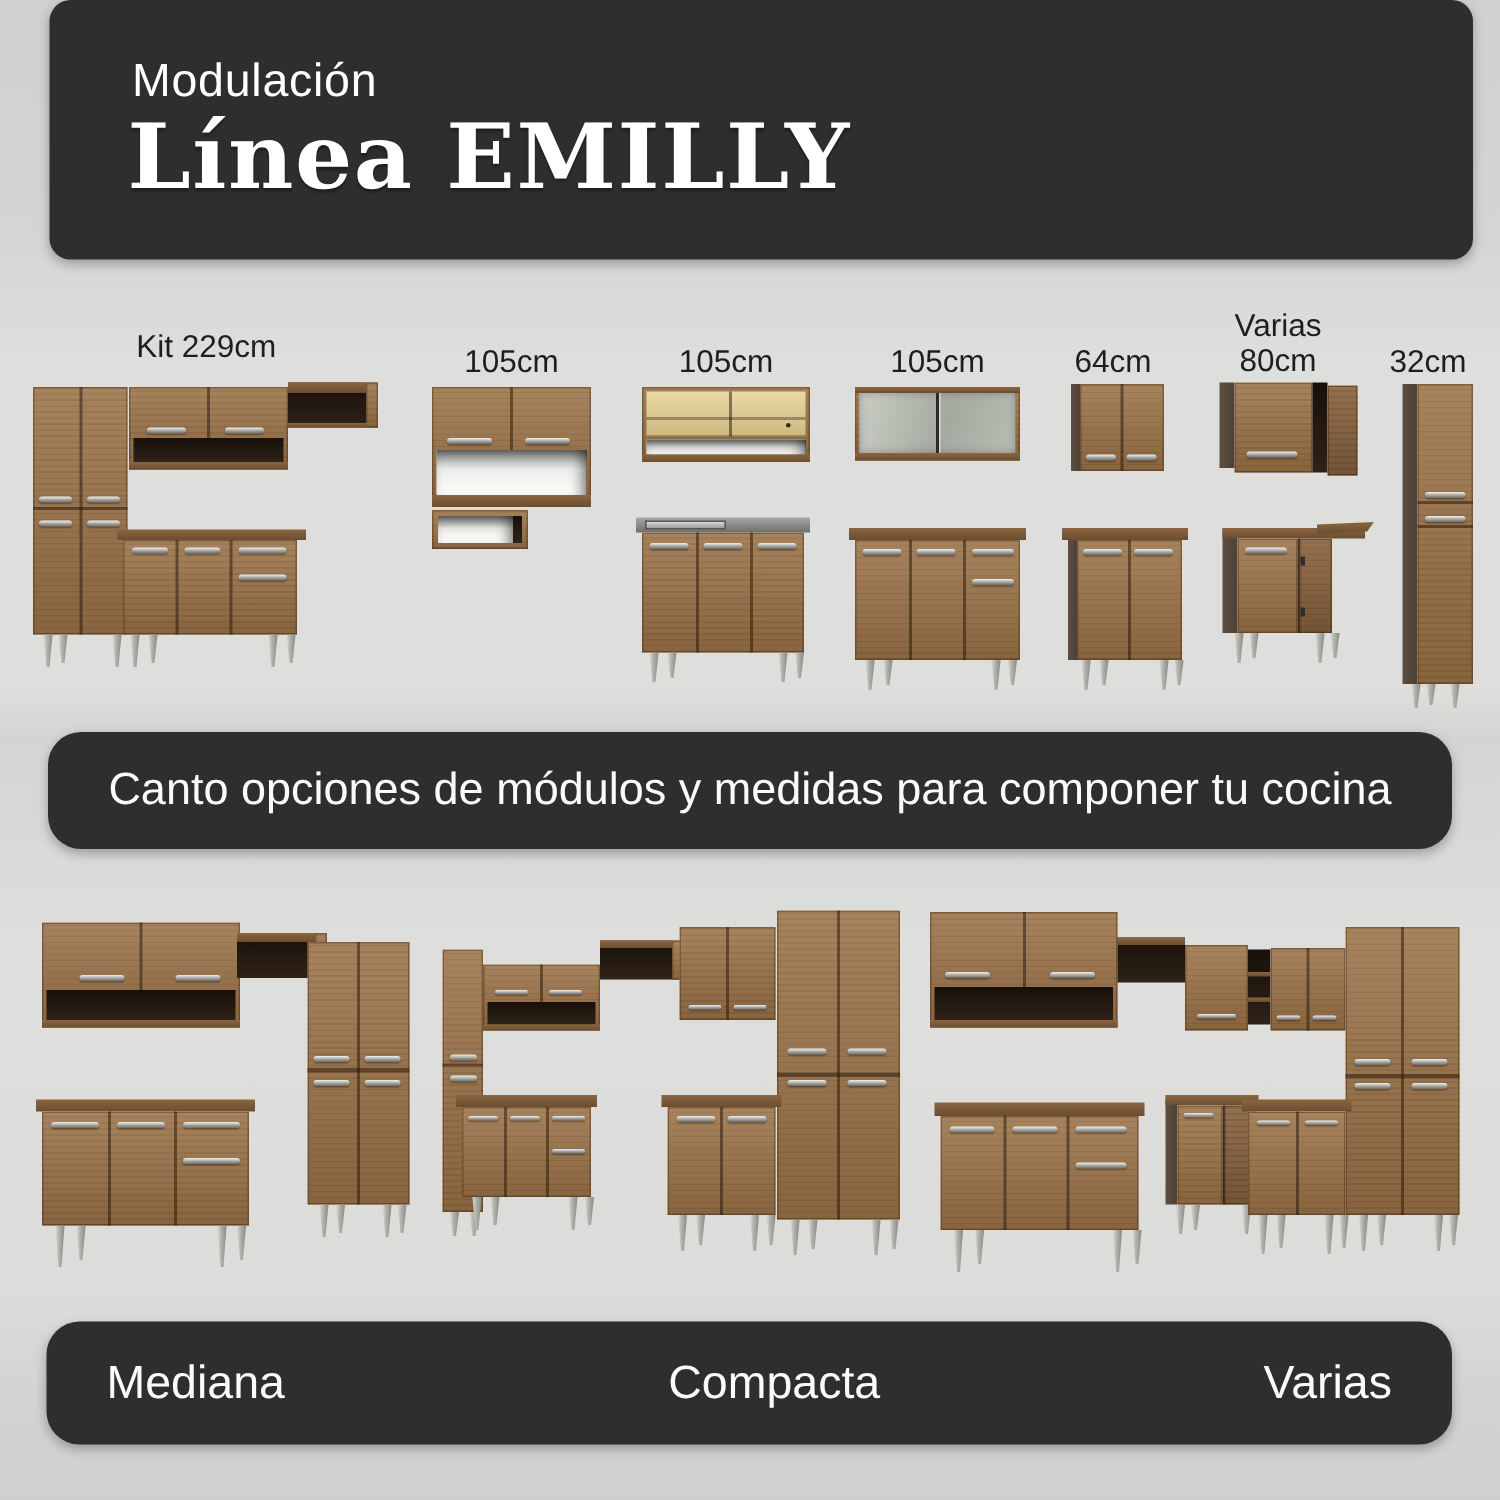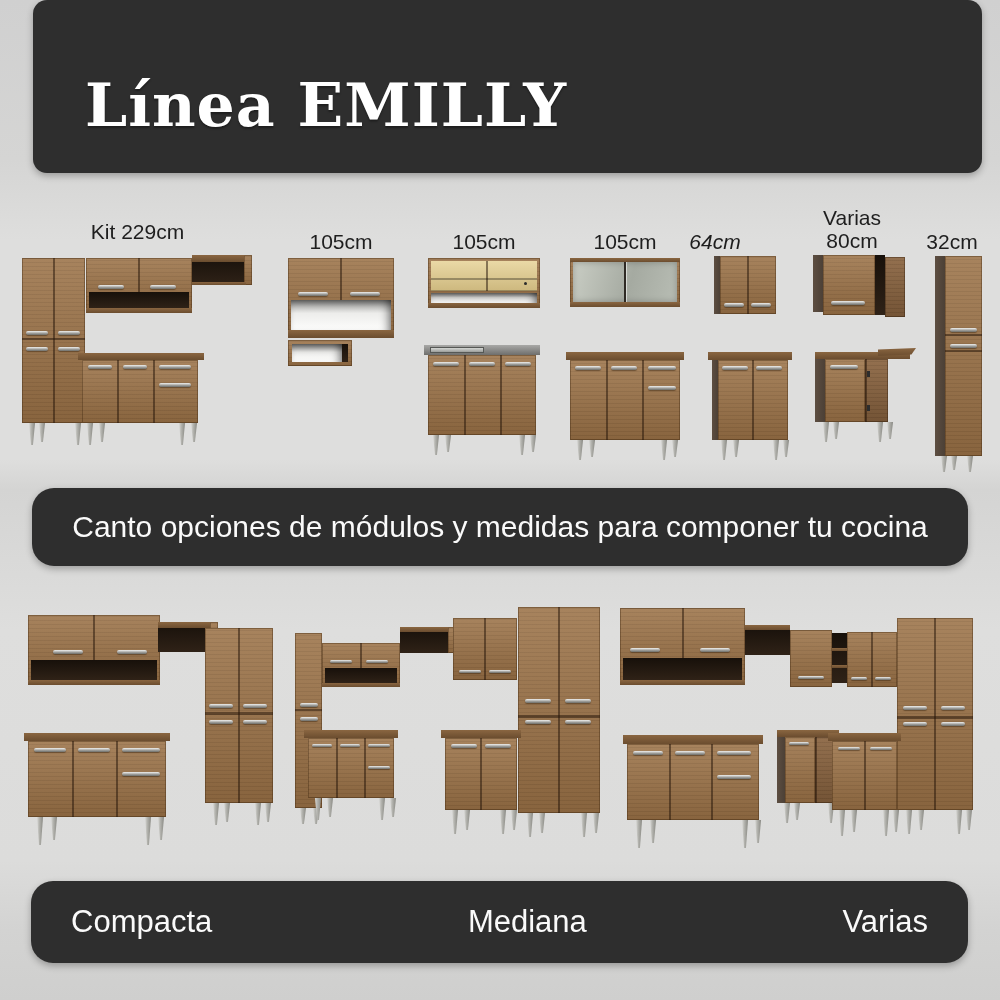--- a/index.html
+++ b/index.html
@@ -40,29 +40,30 @@
   .lg{width:8px;background:linear-gradient(90deg,#e8e8e6,#b5b5b0 40%,#7e7e78);clip-path:polygon(12% 0,88% 0,62% 100%,38% 100%);}
   .dv{width:2px;background:rgba(35,20,8,.5);}
   .dh{height:2px;background:rgba(35,20,8,.5);}
 </style>
 </head>
 <body>
 
 <div class="page">
 
   <header class="panel hdr">
+    <div class="hdr-eyebrow">Modulación</div>
     <div class="hdr-title">Línea EMILLY</div>
   </header>
 
   <span class="mlabel" style="left:60px;top:220px;width:155px;">Kit 229cm</span>
   <span class="mlabel" style="left:300px;top:230px;width:82px;">105cm</span>
   <span class="mlabel" style="left:288px;top:315px;width:64px;">60cm</span>
   <span class="mlabel" style="left:446px;top:230px;width:76px;">105cm</span>
   <span class="mlabel" style="left:587px;top:230px;width:76px;">105cm</span>
-  <span class="mlabel" style="left:677px;top:230px;width:76px;font-style:italic;">64cm</span>
+  <span class="mlabel" style="left:704px;top:230px;width:76px;">64cm</span>
   <span class="mlabel" style="left:812px;top:206px;width:80px;"><span>Varias</span><br><span>80cm</span></span>
   <span class="mlabel" style="left:914px;top:230px;width:76px;">32cm</span>
 
   <div>
     <i class="px wd" style="left:22px;top:258px;width:63px;height:165px;">
       <i class="px dv" style="left:31px;top:0;height:165px;"></i>
       <i class="px dh" style="left:0;top:80px;width:63px;"></i>
       <i class="px hd" style="left:4px;top:73px;width:22px;"></i>
       <i class="px hd" style="left:36px;top:73px;width:22px;"></i>
       <i class="px hd" style="left:4px;top:89px;width:22px;"></i>
@@ -393,18 +394,18 @@
       <i class="px hd" style="left:6px;top:6px;width:22px;height:3px;"></i>
       <i class="px hd" style="left:38px;top:6px;width:22px;height:3px;"></i>
     </i>
     <i class="px lg" style="left:838px;top:810px;height:26px;"></i>
     <i class="px lg" style="left:850px;top:810px;height:22px;"></i>
     <i class="px lg" style="left:882px;top:810px;height:26px;"></i>
     <i class="px lg" style="left:892px;top:810px;height:22px;"></i>
   </div>
 
   <div class="panel banner-foot">
+    <span>Mediana</span>
     <span>Compacta</span>
-    <span>Mediana</span>
     <span>Varias</span>
   </div>
 
 </div>
 
 </body></html>

